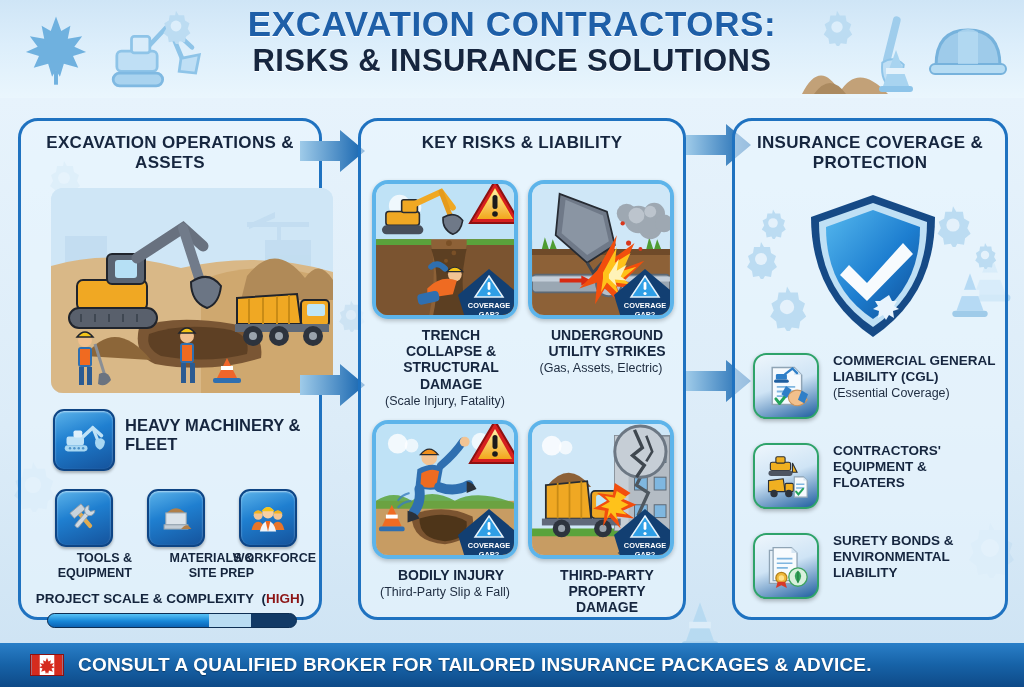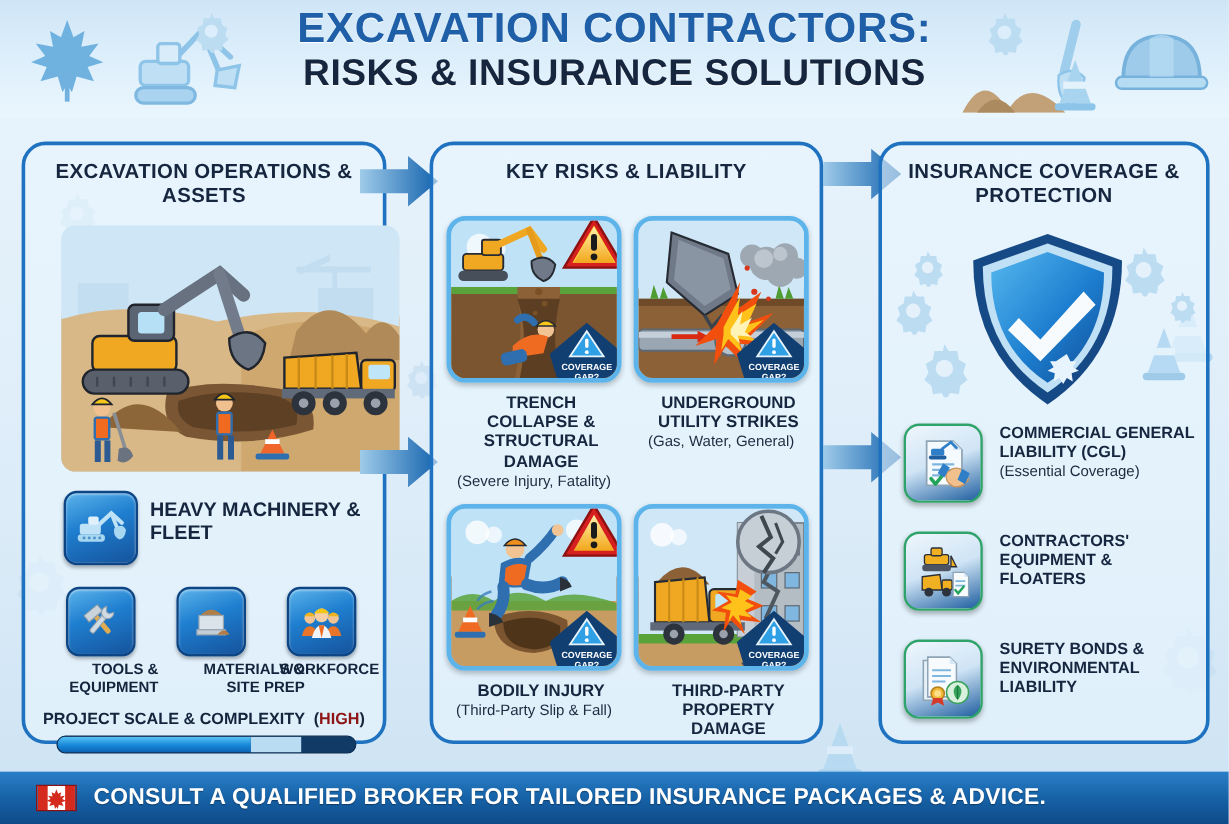--- a/index.html
+++ b/index.html
@@ -498,21 +498,21 @@
       <svg class="gap-badge" viewBox="0 0 62 52">
         <path d="M31 0 L62 26 L54 52 L8 52 L0 26 Z" fill="#123f72"></path>
         <path d="M31 7 L45 28 L17 28 Z" fill="#2f9fe6" stroke="#e8f4fc" stroke-width="1.5"></path>
         <rect x="29.6" y="13" width="2.8" height="8" rx="1.4" fill="#ffffff"></rect>
           <circle cx="31" cy="24.5" r="1.6" fill="#ffffff"></circle>
         <text x="31" y="39" font-family="Liberation Sans, sans-serif" font-size="7.4" font-weight="bold" fill="#ffffff" text-anchor="middle">COVERAGE</text>
         <text x="31" y="48" font-family="Liberation Sans, sans-serif" font-size="7.4" font-weight="bold" fill="#ffffff" text-anchor="middle">GAP?</text>
       </svg>
     </div>
     <div class="risk-title">Trench Collapse &amp; Structural Damage</div>
-    <div class="risk-sub">(Severe Injury, Fatality)</div>
+    <div class="risk-sub">(Scale Injury, Fatality)</div>
   </div>
 
   <div class="risk-card" id="risk-1">
     <div class="risk-img">
       <svg viewBox="0 0 140 133" style="width:100%;height:100%;display:block;">
         <rect width="140" height="133" fill="#cfe7f7"></rect>
         <rect x="0" y="66" width="140" height="67" fill="#8d6137"></rect>
         <path d="M0 66 h140 v6 h-140z" fill="#6f4a29"></path>
         <g fill="#4e9c32">
             <path d="M10 66 l3 -12 l4 12z"></path>
@@ -559,21 +559,21 @@
       <svg class="gap-badge" viewBox="0 0 62 52">
         <path d="M31 0 L62 26 L54 52 L8 52 L0 26 Z" fill="#123f72"></path>
         <path d="M31 7 L45 28 L17 28 Z" fill="#2f9fe6" stroke="#e8f4fc" stroke-width="1.5"></path>
         <rect x="29.6" y="13" width="2.8" height="8" rx="1.4" fill="#ffffff"></rect>
           <circle cx="31" cy="24.5" r="1.6" fill="#ffffff"></circle>
         <text x="31" y="39" font-family="Liberation Sans, sans-serif" font-size="7.4" font-weight="bold" fill="#ffffff" text-anchor="middle">COVERAGE</text>
         <text x="31" y="48" font-family="Liberation Sans, sans-serif" font-size="7.4" font-weight="bold" fill="#ffffff" text-anchor="middle">GAP?</text>
       </svg>
     </div>
     <div class="risk-title">Underground Utility Strikes</div>
-    <div class="risk-sub">(Gas, Water, General)</div>
+    <div class="risk-sub">(Gas, Assets, Electric)</div>
   </div>
 
   <div class="risk-card" id="risk-2">
     <div class="risk-img">
       <svg viewBox="0 0 140 133" style="width:100%;height:100%;display:block;">
         <rect width="140" height="133" fill="#bfe2f6"></rect>
         <circle cx="22" cy="20" r="10" fill="#fff" opacity=".8"></circle>
           <circle cx="36" cy="22" r="7" fill="#fff" opacity=".7"></circle>
         <circle cx="106" cy="18" r="9" fill="#fff" opacity=".75"></circle>
         <rect x="0" y="78" width="140" height="55" fill="#c79c63"></rect>

